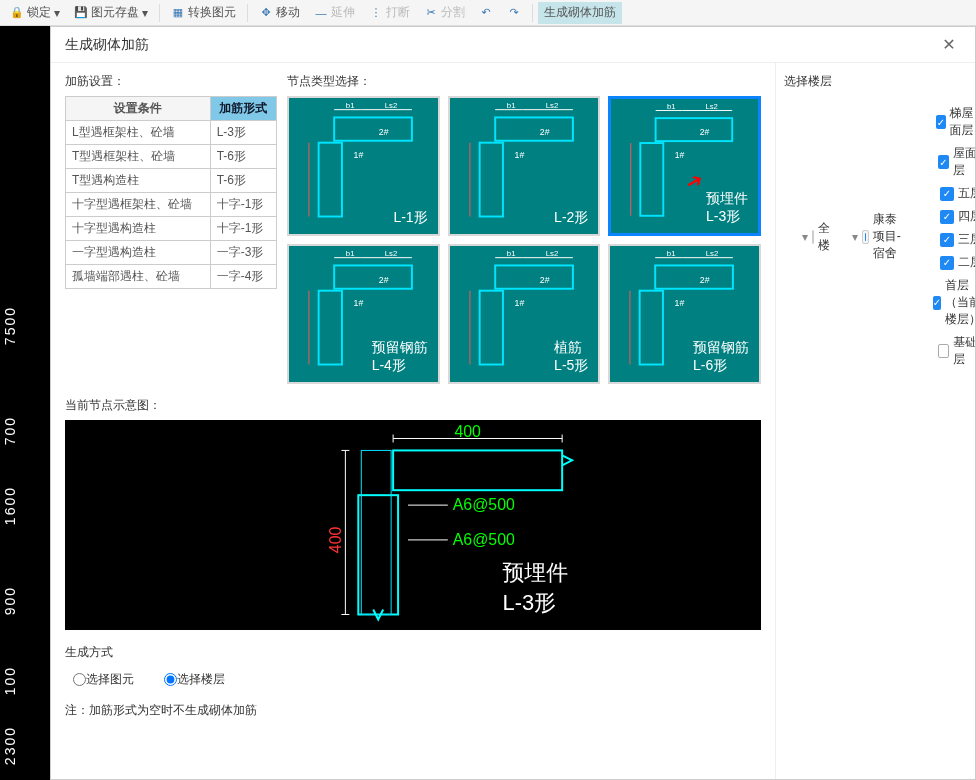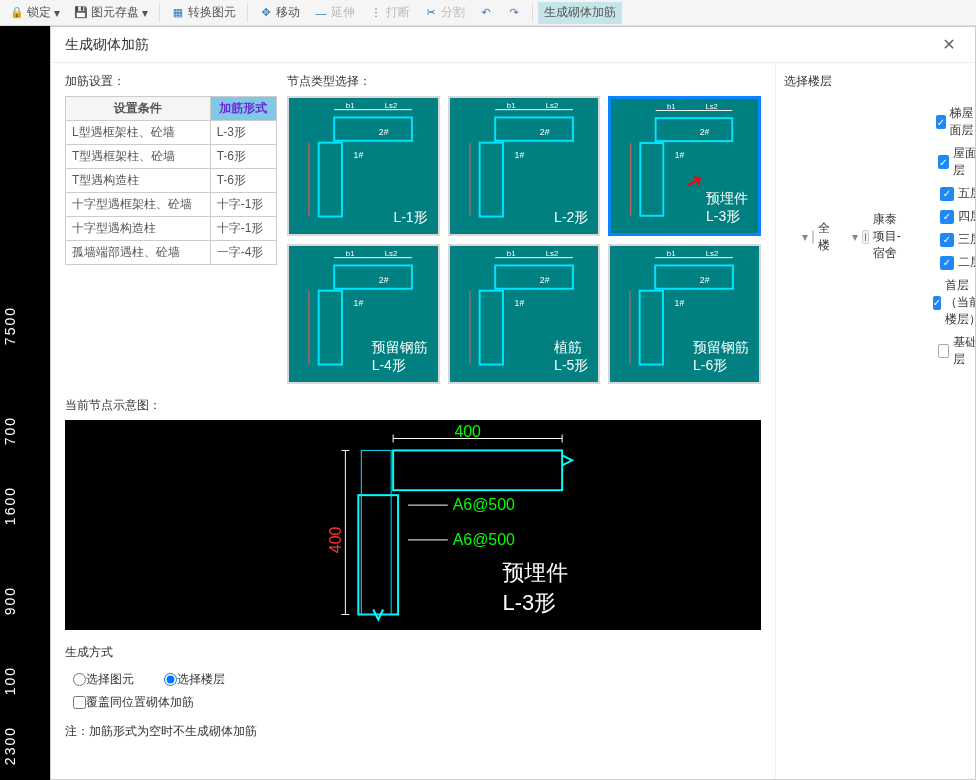--- a/index.html
+++ b/index.html
@@ -27,21 +27,21 @@
 .leftcol { flex: 1; padding: 10px 14px; display: flex; flex-direction: column; overflow: hidden; }
 .section-label { font-size: 12px; color: #333; margin-bottom: 6px; }
 
 .upper { display: flex; gap: 10px; height: 310px; }
 
 
 .settings { width: 212px; display: flex; flex-direction: column; }
 .settings table { border-collapse: collapse; width: 100%; font-size: 12px; }
 .settings th, .settings td { border: 1px solid #ccc; padding: 3px 6px; height: 22px; text-align: left; color: #555; }
 .settings th { background: #f5f5f5; text-align: center; }
-.settings th.sel { background: #7fc8e8; color: #6d28d9; }
+.settings th.sel { background: #7fc8e8; color: #0f172a; }
 
 
 .nodetypes { flex: 1; display: flex; flex-direction: column; }
 .ngrid { display: grid; grid-template-columns: repeat(3, 1fr); gap: 8px; }
 .ncard { background: #008080; border: 2px solid #d8d8d8; height: 140px; position: relative; cursor: pointer; display:flex; align-items:center; justify-content:center; }
 .ncard.sel { border: 3px solid #0a84ff; }
 .ncard svg { width:100%; height:100%; }
 .ncard .cap { position:absolute; right:10px; bottom:8px; color:#fff; font-size:14px; line-height:1.3; text-align:left; }
 .ncard .arrow { position:absolute; right:55px; bottom:40px; color:#f00; font-size:20px; transform:rotate(-30deg); }
 
@@ -152,20 +152,24 @@
                   <td>T型遇构造柱</td>
                   <td>T-6形</td>
                 </tr>
                 <tr>
                   <td>十字型遇框架柱、砼墙</td>
                   <td>十字-1形</td>
                 </tr>
                 <tr>
                   <td>十字型遇构造柱</td>
                   <td>十字-1形</td>
+                </tr>
+                <tr>
+                  <td>一字型遇构造柱</td>
+                  <td>一字-3形</td>
                 </tr>
                 <tr>
                   <td>孤墙端部遇柱、砼墙</td>
                   <td>一字-4形</td>
                 </tr>
               </tbody>
           </table>
         </div>
 
         <div class="nodetypes">
@@ -308,26 +312,20 @@
         <div class="radio-row">
           <label>
               <input type="radio" name="gm" style="">
               <span>选择图元</span>
             </label>
           <label>
               <input type="radio" name="gm" checked="" style="">
               <span>选择楼层</span>
             </label>
         </div>
-        <div class="chk-row">
-          <label>
-              <input type="checkbox" style="">
-              <span>覆盖同位置砌体加筋</span>
-            </label>
-        </div>
       </div>
 
       <div class="note">注：加筋形式为空时不生成砌体加筋</div>
     </div>
 
     <div class="rightcol">
       <div class="section-label">选择楼层</div>
       <div class="tree">
         <ul>
           <li>

